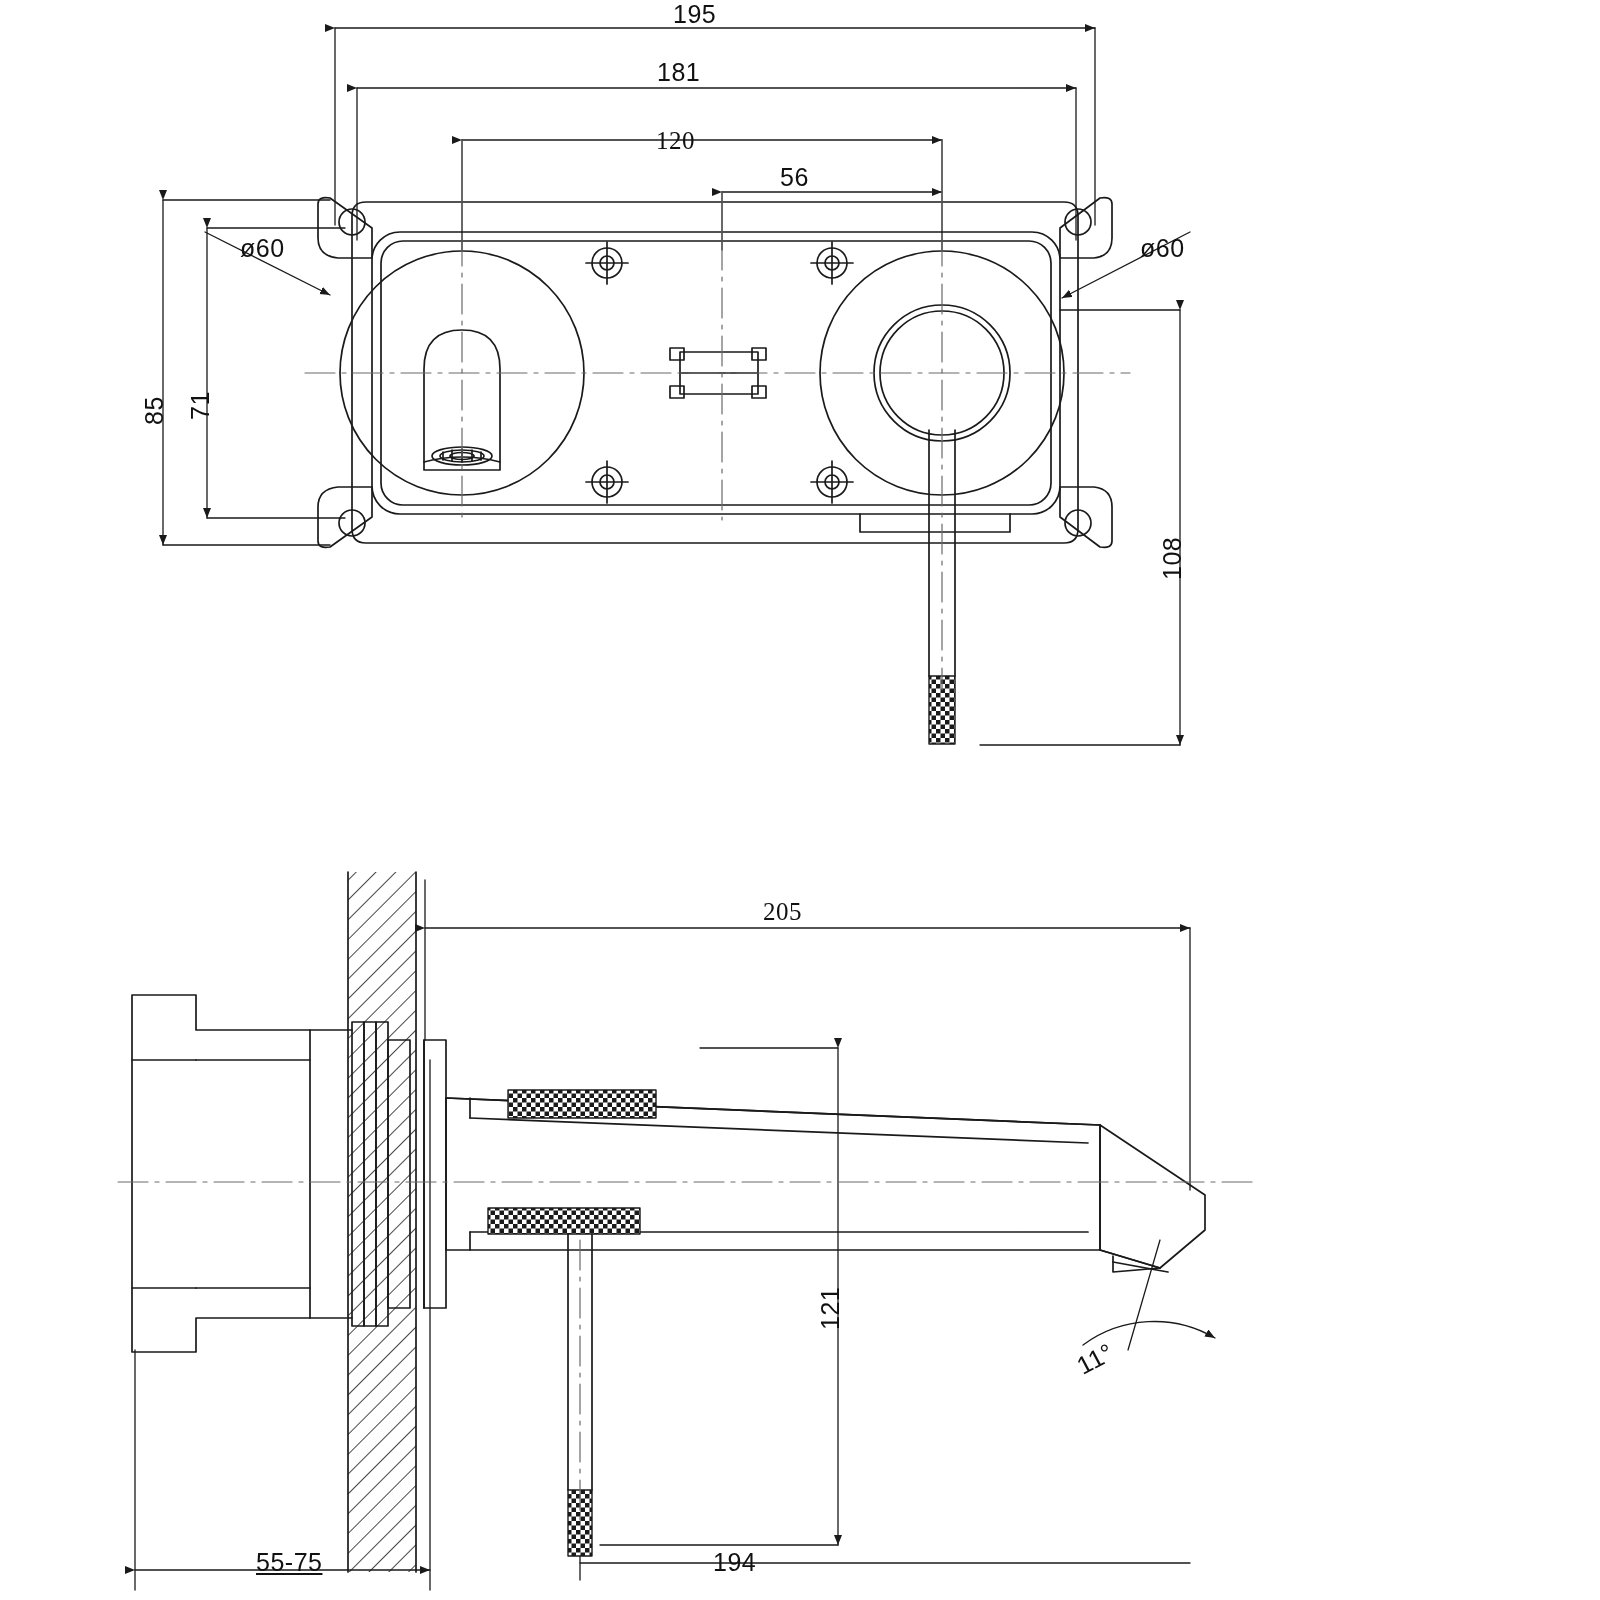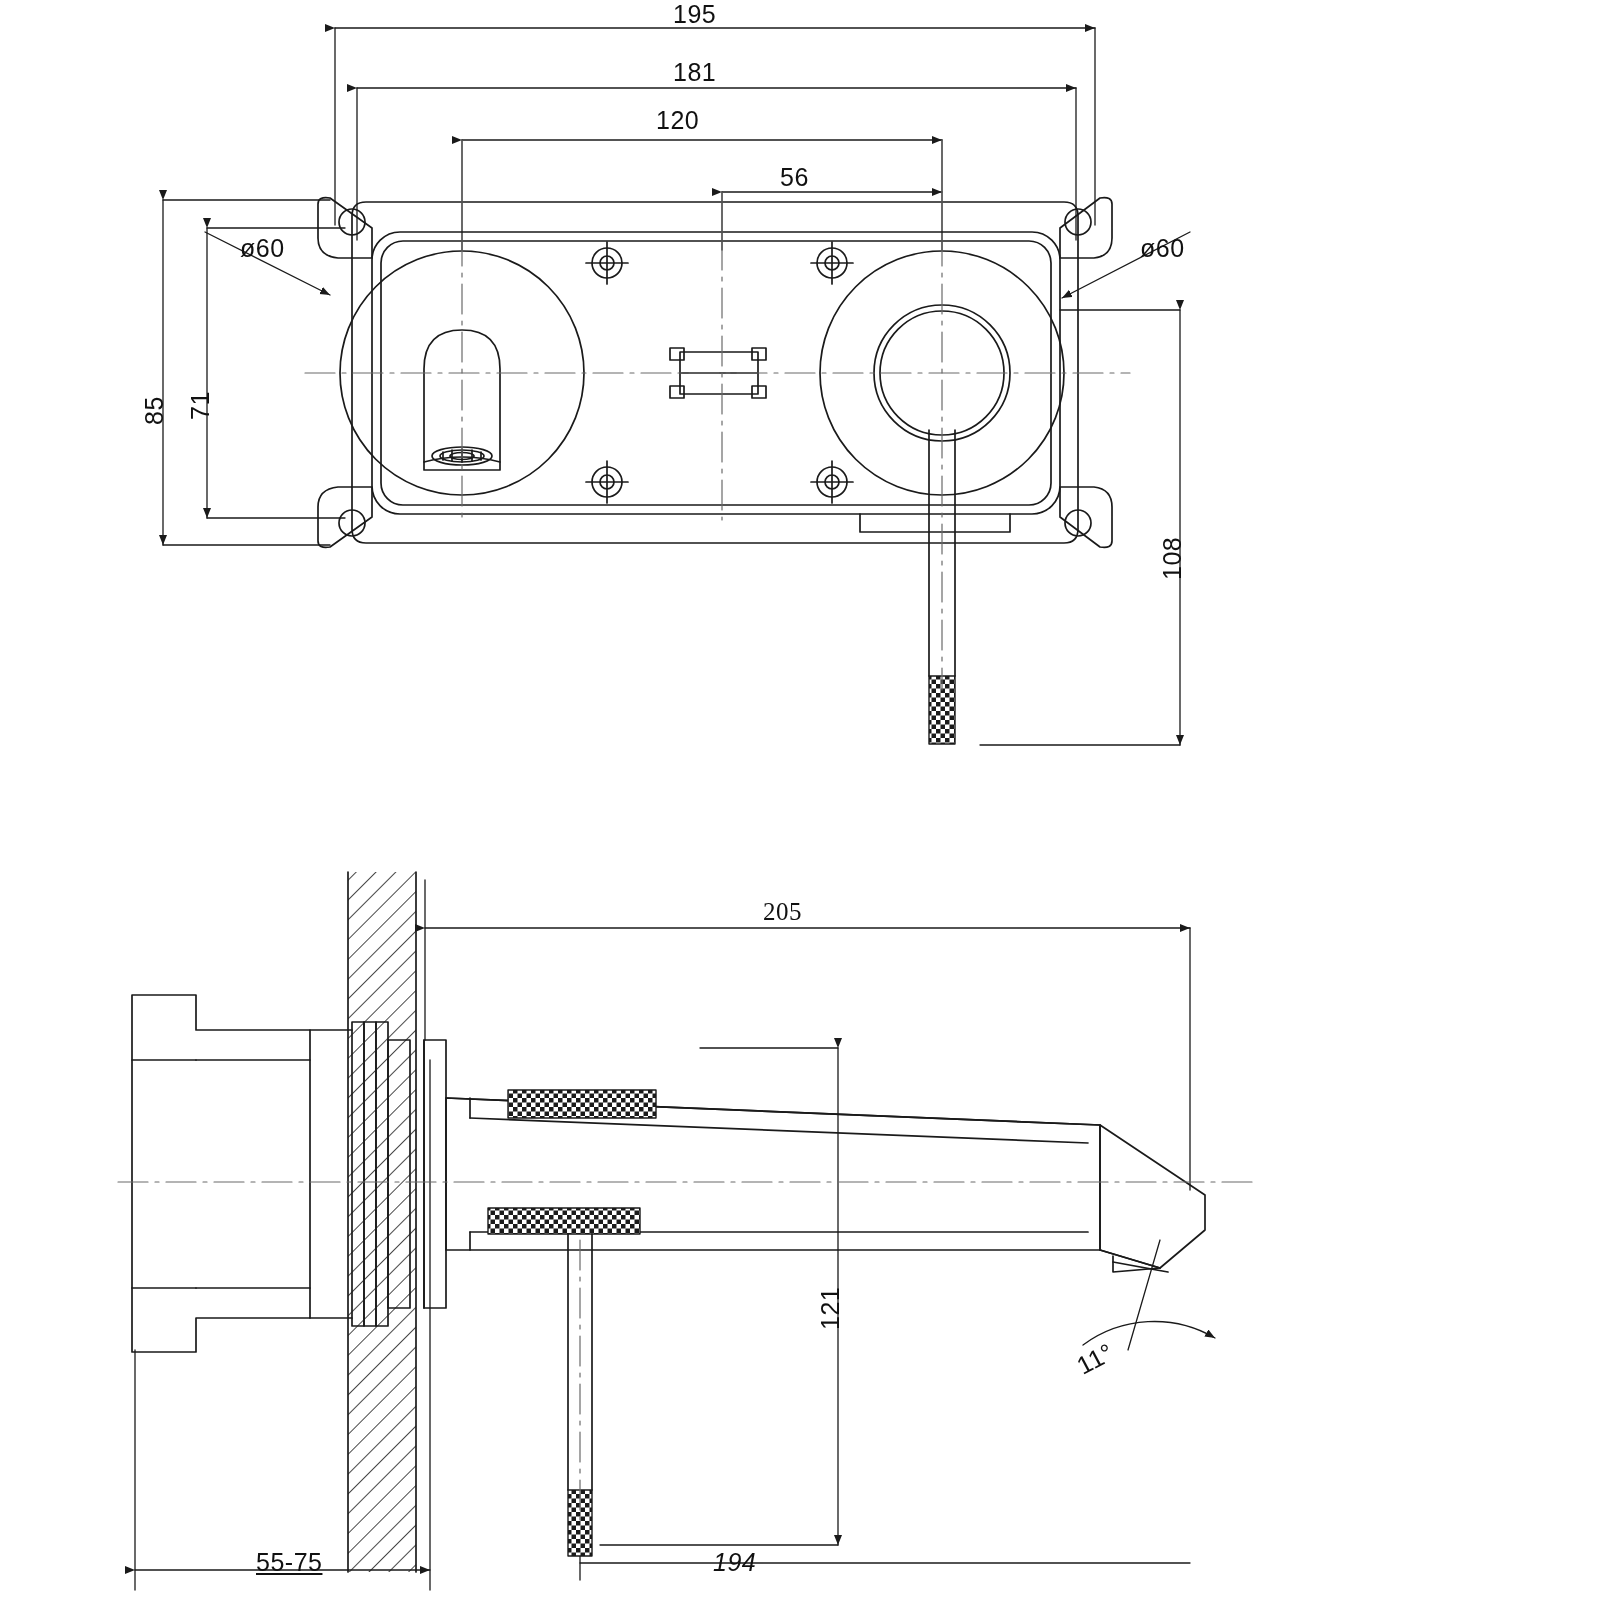--- a/index.html
+++ b/index.html
@@ -285,28 +285,28 @@
 
       <g stroke-width="1.2" stroke-dasharray="30 7 4 7" stroke="#6a6a6a">
         <line x1="118" y1="1182" x2="1255" y2="1182"></line>
         <line x1="580" y1="1240" x2="580" y2="1520"></line>
       </g>
 
     </g>
   </svg>
 
   <div class="dimtext" style="left:673px; top:0px;">195</div>
-  <div class="dimtext" style="left:673px; top:58px;text-align:right;">181</div>
-  <div class="dimtext" style="left:656px; top:106px;">120</div>
+  <div class="dimtext" style="left:657px; top:58px;text-align:right;">181</div>
+  <div class="dimtext" style="left:656px; top:127px;font-family:Liberation Serif, serif;">120</div>
   <div class="dimtext" style="left:780px; top:163px;">56</div>
   <div class="dimtext vert" style="left:140px; top:425px;">85</div>
   <div class="dimtext vert" style="left:186px; top:420px;">71</div>
   <div class="dimtext vert" style="left:1158px; top:580px;">108</div>
   <div class="dimtext" style="left:240px; top:234px;">ø60</div>
   <div class="dimtext" style="left:1140px; top:234px;">ø60</div>
 
   <div class="dimtext" style="left:763px; top:898px;font-family:Liberation Serif, serif;">205</div>
   <div class="dimtext vert" style="left:816px; top:1330px;">121</div>
-  <div class="dimtext" style="left:713px; top:1548px;font-style:italic;">194</div>
+  <div class="dimtext" style="left:713px; top:1548px;">194</div>
   <div class="dimtext" style="left:256px; top:1548px;text-decoration:underline;">55-75</div>
   <div class="dimtext rot11" style="left:1072px; top:1355px;">11°</div>
 
 </div>
 
 </body></html>

